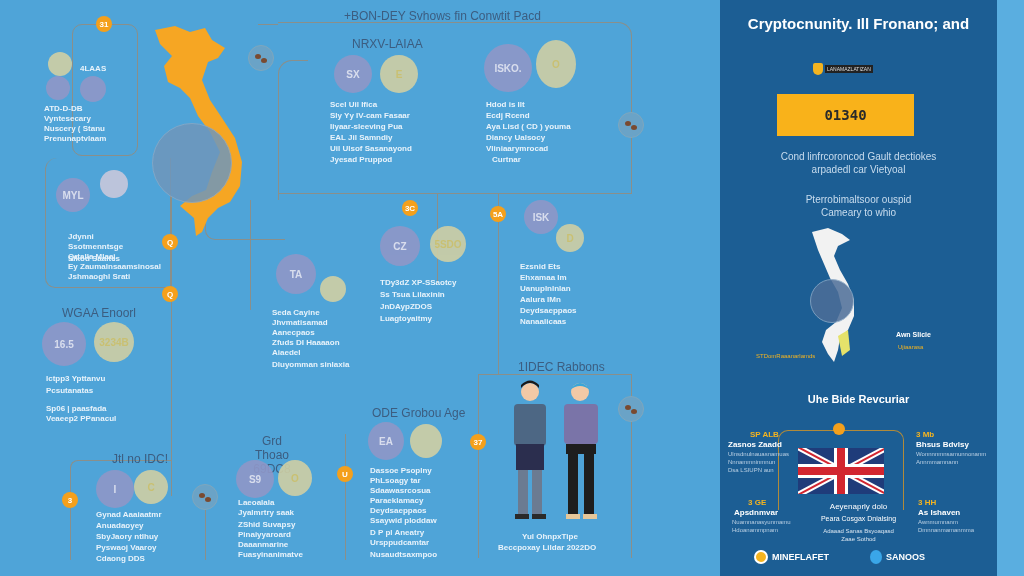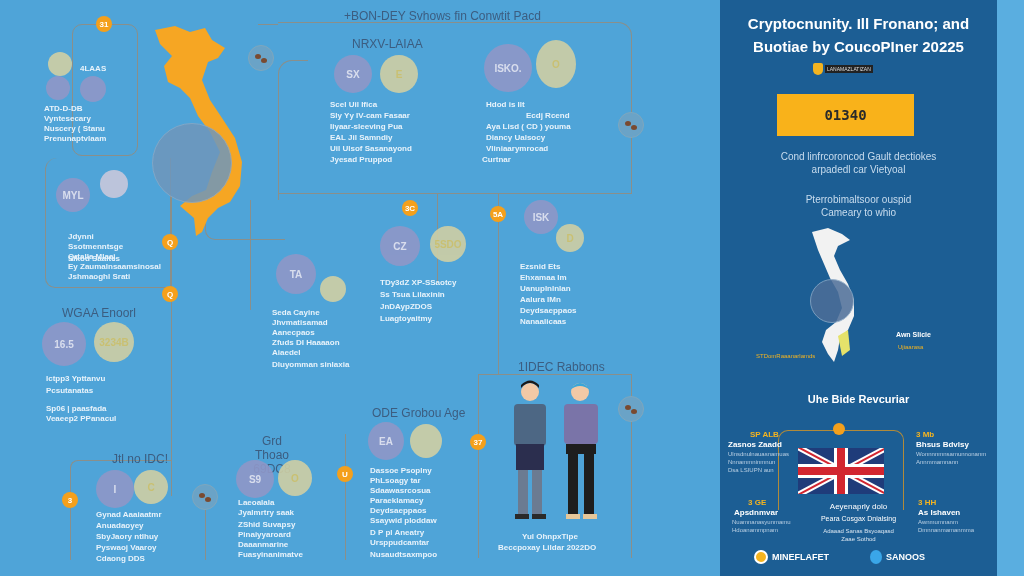--- a/index.html
+++ b/index.html
@@ -90,25 +90,25 @@
   <div class="txt" style="left:330px;top:100px;">Scel Uil Ifica</div>
   <div class="txt" style="left:330px;top:111px;">Sly Yy IV-cam Fasaar</div>
   <div class="txt" style="left:330px;top:122px;">Iiyaar-sleeving Pua</div>
   <div class="txt" style="left:330px;top:133px;">EAL Jil Samndiy</div>
   <div class="txt" style="left:330px;top:144px;">Uil Ulsof Sasanayond</div>
   <div class="txt" style="left:330px;top:155px;">Jyesad Pruppod</div>
 
   <div class="coin p" style="left:484px;top:44px;width:48px;height:48px;">ISKO.</div>
   <div class="coin y" style="left:536px;top:40px;width:40px;height:48px;">O</div>
   <div class="txt" style="left:486px;top:100px;">Hdod is Ilt</div>
-  <div class="txt" style="left:486px;top:111px;margin-left:40px;">Ecdj Rcend</div>
+  <div class="txt" style="left:486px;top:111px;">Ecdj Rcend</div>
   <div class="txt" style="left:486px;top:122px;">Aya Lisd ( CD ) youma</div>
   <div class="txt" style="left:486px;top:133px;">Diancy Ualsocy</div>
   <div class="txt" style="left:486px;top:144px;">Vliniaarymrocad</div>
-  <div class="txt" style="left:482px;top:155px;text-align:center;">Curtnar</div>
+  <div class="txt" style="left:492px;top:155px;text-align:center;">Curtnar</div>
 
   <div class="coin p" style="left:56px;top:178px;width:34px;height:34px;">MYL</div>
   <div class="coin p" style="left:100px;top:170px;width:28px;height:28px;background:#c8c8dc;"></div>
   <div class="txt" style="left:68px;top:222px;margin-top:32px;">Sikod Saaltes</div>
   <div class="txt" style="left:68px;top:232px;">Jdynni</div>
   <div class="txt" style="left:68px;top:242px;">Ssotmenntsge</div>
   <div class="txt" style="left:68px;top:252px;">Qrtalla Mlaaj</div>
   <div class="txt" style="left:68px;top:262px;text-align:right;">Ey Zaumalnsaamsinosal</div>
   <div class="txt" style="left:68px;top:272px;">Jshmaoghl Srati</div>
 
@@ -196,21 +196,20 @@
   <div class="txt" style="left:370px;top:506px;">Deydsaeppaos</div>
   <div class="txt" style="left:370px;top:516px;">Ssaywid ploddaw</div>
   <div class="txt" style="left:370px;top:528px;">D P pl Aneatry</div>
   <div class="txt" style="left:370px;top:538px;">Ursppudcamtar</div>
   <div class="txt" style="left:370px;top:550px;">Nusaudtsaxmpoo</div>
 </div>
 
 <div class="right">
   <div class="title">
     <div>Cryptocnunity. Ill Fronano; and</div>
-    <div>Buotiae by CoucoPIner 20225</div>
   </div>
   <div style="position:absolute;left:93px;top:63px;display:flex;align-items:center;gap:2px;">
     <span style="display:inline-block;width:10px;height:12px;background:#f4b420;border-radius:2px 2px 5px 5px;"></span>
     <span style="font-size:5px;background:#222;color:#ddd;padding:1px 2px;">LANAMAZLATIZAN</span>
   </div>
   <div class="yellowbox">01340</div>
   <div class="rtxt" style="top:163px;">arpadedl car Vietyoal</div>
   <div class="rtxt" style="top:150px;">Cond linfrcoroncod Gault dectiokes</div>
   <div class="rtxt" style="top:193px;">Pterrobimaltsoor ouspid</div>
   <div class="rtxt" style="top:206px;">Cameary to whio</div>

